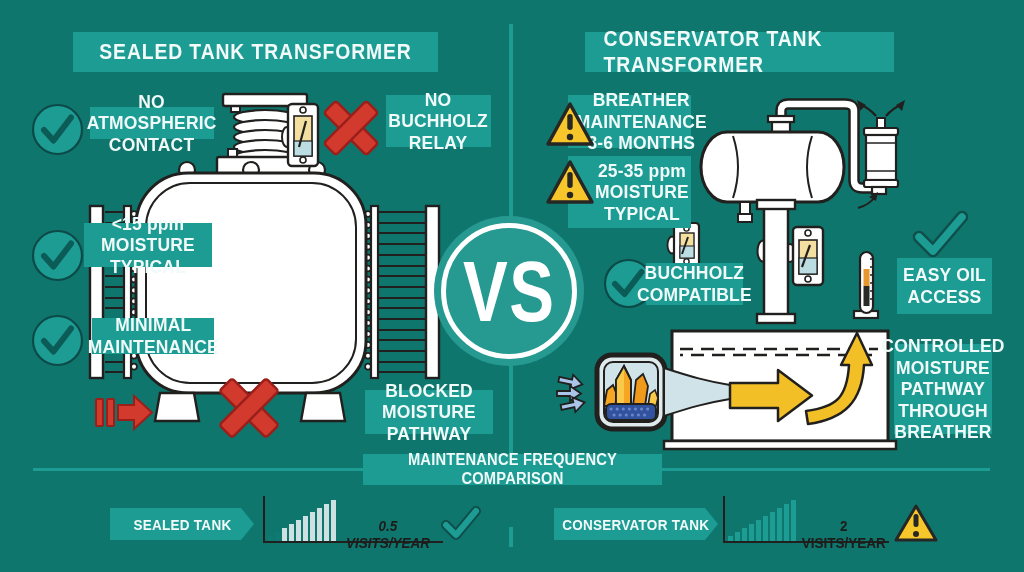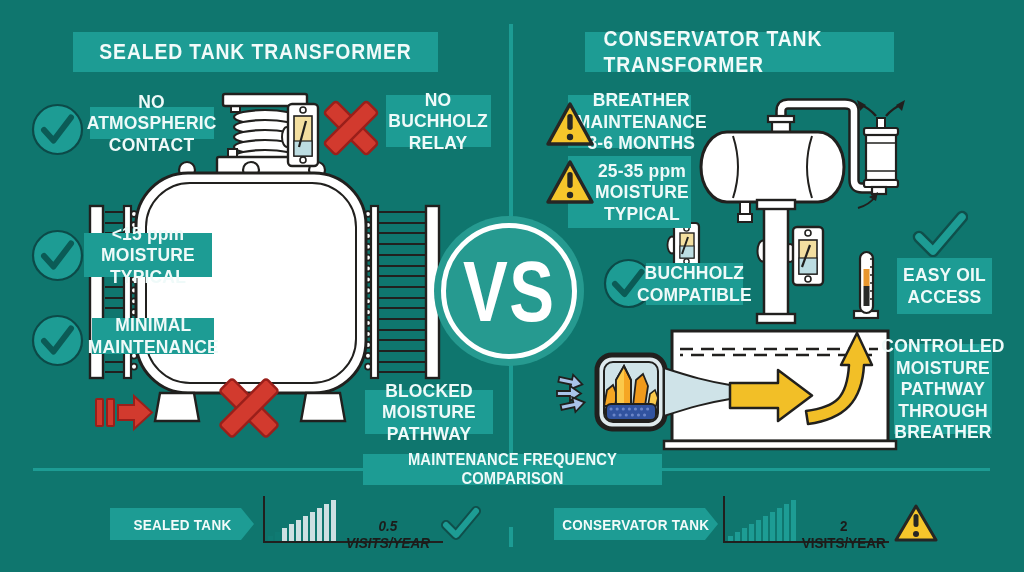--- a/index.html
+++ b/index.html
@@ -243,21 +243,21 @@
   </div>
 
   <div class="abs banner" style="left:375px;top:95px;width:105px;height:52px;margin-left:11px;">
     <span class="cx">NO BUCHHOLZ RELAY</span>
   </div>
 
   <svg class="abs" style="left:30px;top:228px;" width="55" height="55">
     <circle cx="27.5" cy="27.5" r="24.5" fill="#1d9c94" stroke="#0c4a48" stroke-width="2.2"></circle>
     <path d="M14,28 L23.5,38.5 L41,15.5" fill="none" stroke="#0b5b56" stroke-width="6" stroke-linecap="round" stroke-linejoin="round"></path>
   </svg>
-  <div class="abs banner" style="left:84px;top:233px;width:128px;height:44px;">
+  <div class="abs banner" style="left:84px;top:223px;width:128px;height:44px;">
     <span class="cx">&lt;15 ppm MOISTURE TYPICAL</span>
   </div>
 
   <svg class="abs" style="left:30px;top:313px;" width="55" height="55">
     <circle cx="27.5" cy="27.5" r="24.5" fill="#1d9c94" stroke="#0c4a48" stroke-width="2.2"></circle>
     <path d="M14,28 L23.5,38.5 L41,15.5" fill="none" stroke="#0b5b56" stroke-width="6" stroke-linecap="round" stroke-linejoin="round"></path>
   </svg>
   <div class="abs banner" style="left:92px;top:318px;width:122px;height:36px;">
     <span class="cx">MINIMAL MAINTENANCE</span>
   </div>

